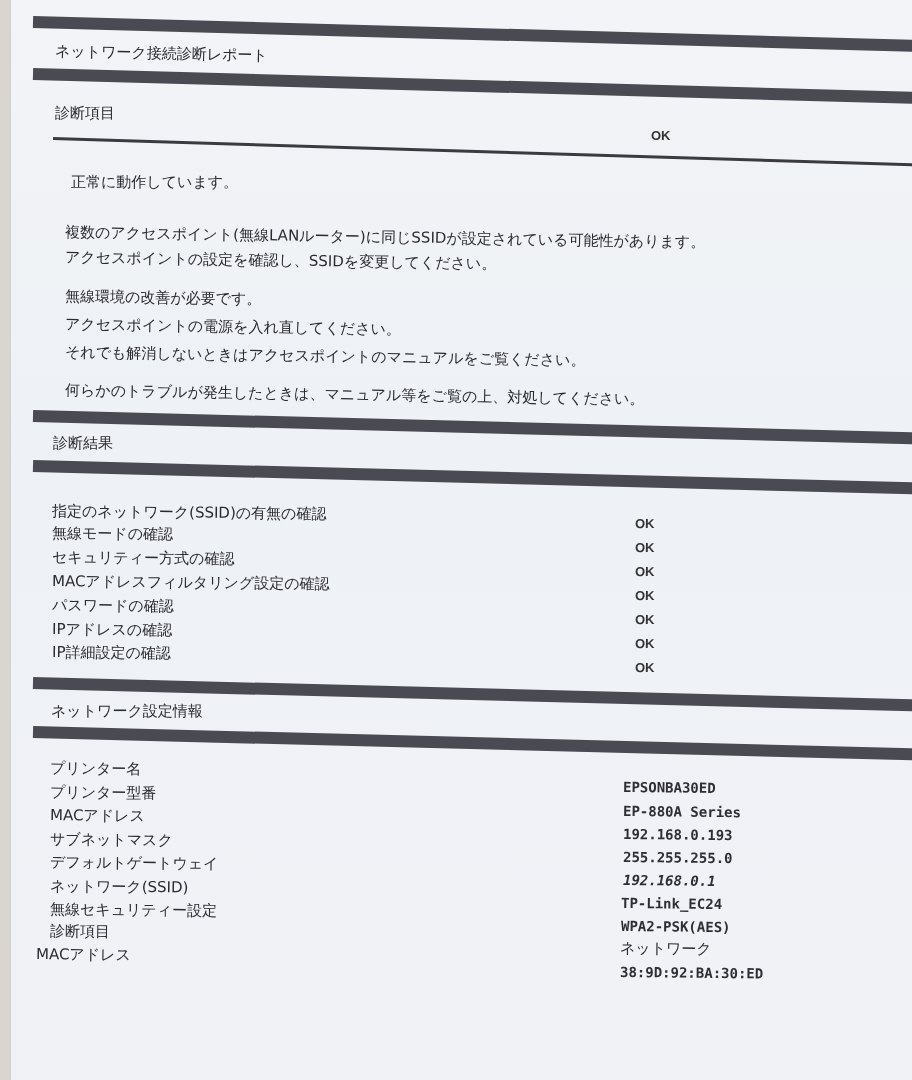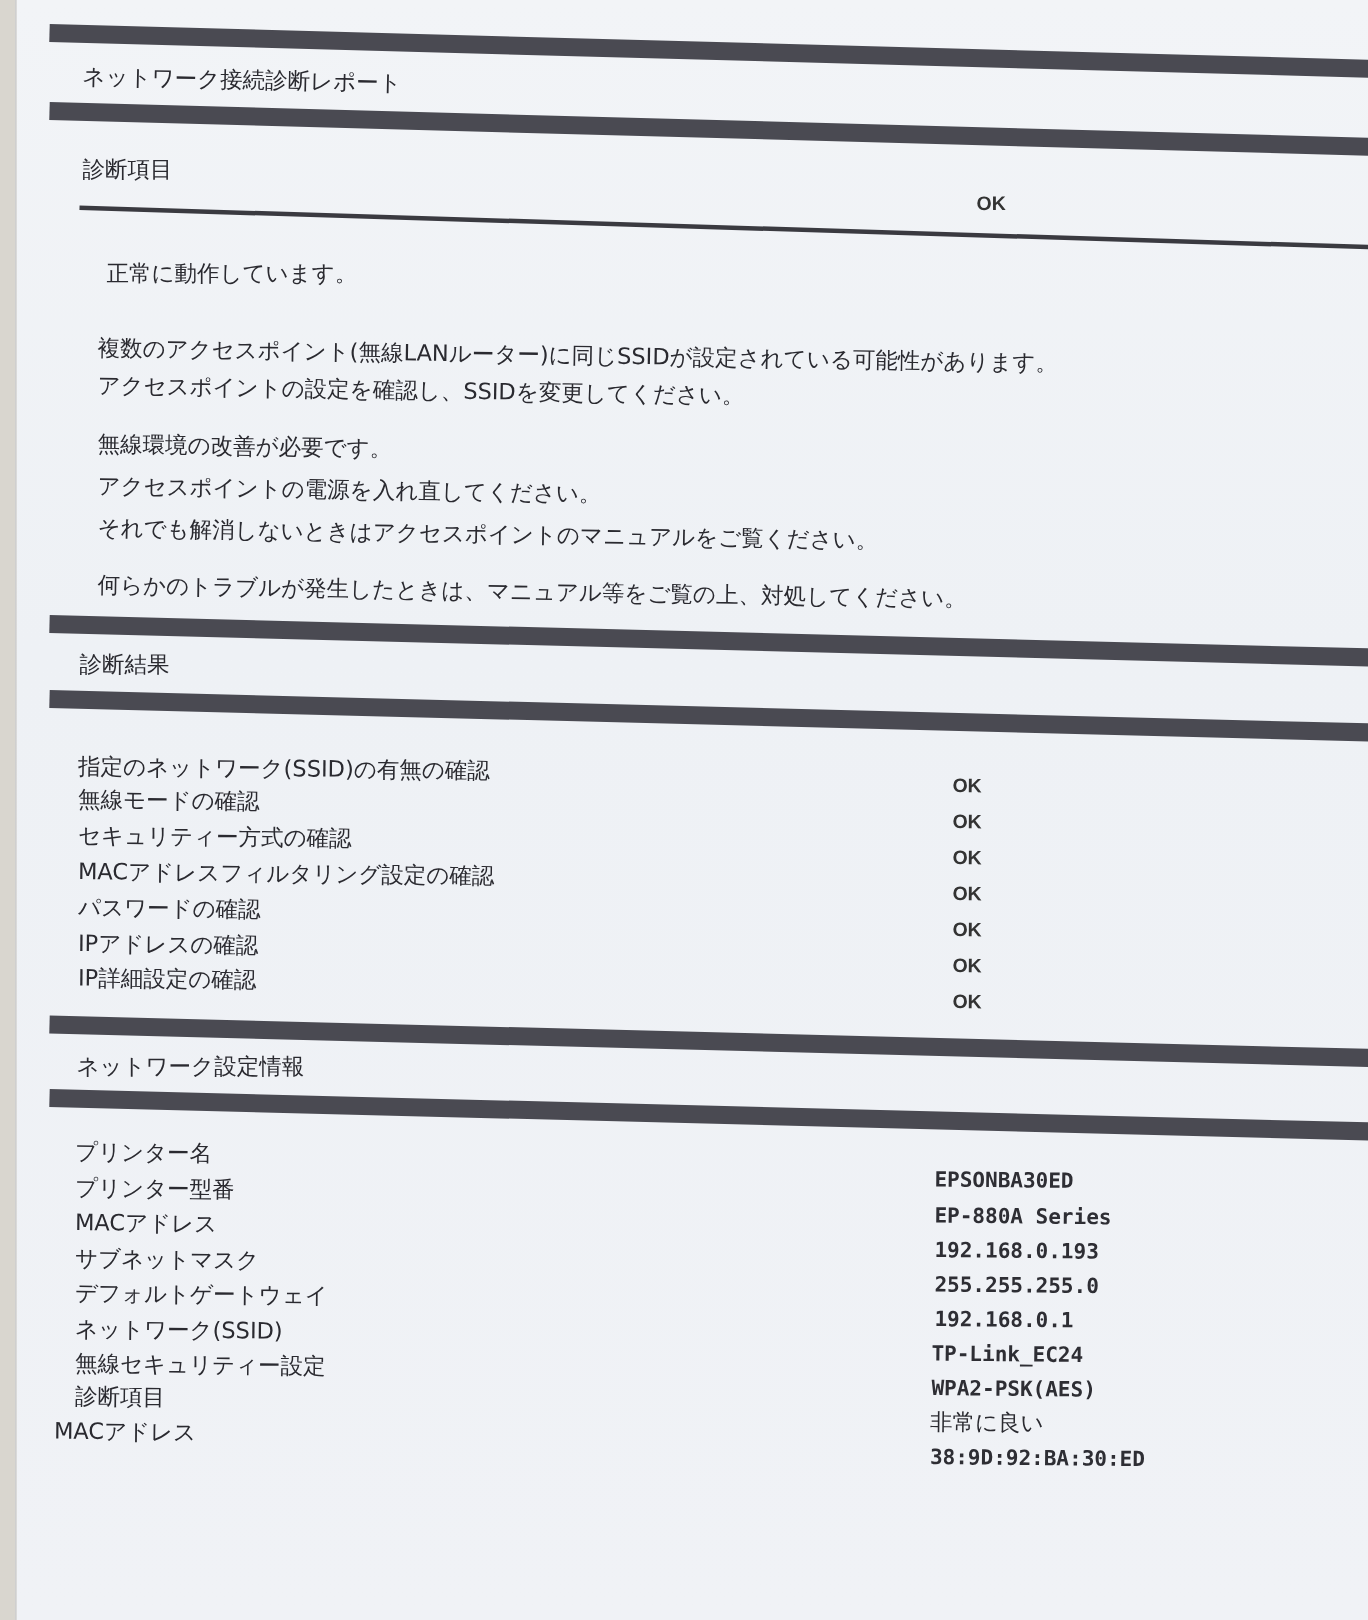--- a/index.html
+++ b/index.html
@@ -88,19 +88,19 @@
     <div class="txt" style="left:39px; top:853px;">デフォルトゲートウェイ</div>
     <div class="txt" style="left:39px; top:877px;">ネットワーク(SSID)</div>
     <div class="txt" style="left:39px; top:900px;">無線セキュリティー設定</div>
     <div class="txt" style="left:39px; top:922px;">診断項目</div>
     <div class="txt" style="left:25px; top:945px;">MACアドレス</div>
 
     <div class="txt mono" style="left:612px; top:779px;">EPSONBA30ED</div>
     <div class="txt mono" style="left:612px; top:803px;">EP-880A Series</div>
     <div class="txt mono" style="left:612px; top:826px;">192.168.0.193</div>
     <div class="txt mono" style="left:612px; top:849px;">255.255.255.0</div>
-    <div class="txt mono" style="left:612px; top:872px;">192.168.0.1</div>
+    <div class="txt mono" style="left:612px; top:872px;font-style:italic;">192.168.0.1</div>
     <div class="txt mono" style="left:610px; top:895px;">TP-Link_EC24</div>
     <div class="txt mono" style="left:610px; top:918px;">WPA2-PSK(AES)</div>
-    <div class="txt" style="left:609px; top:939px;">非常に良い</div>
+    <div class="txt" style="left:609px; top:939px;">ネットワーク</div>
     <div class="txt mono" style="left:609px; top:964px;">38:9D:92:BA:30:ED</div>
   </div>
 </div>
 
 </body></html>

